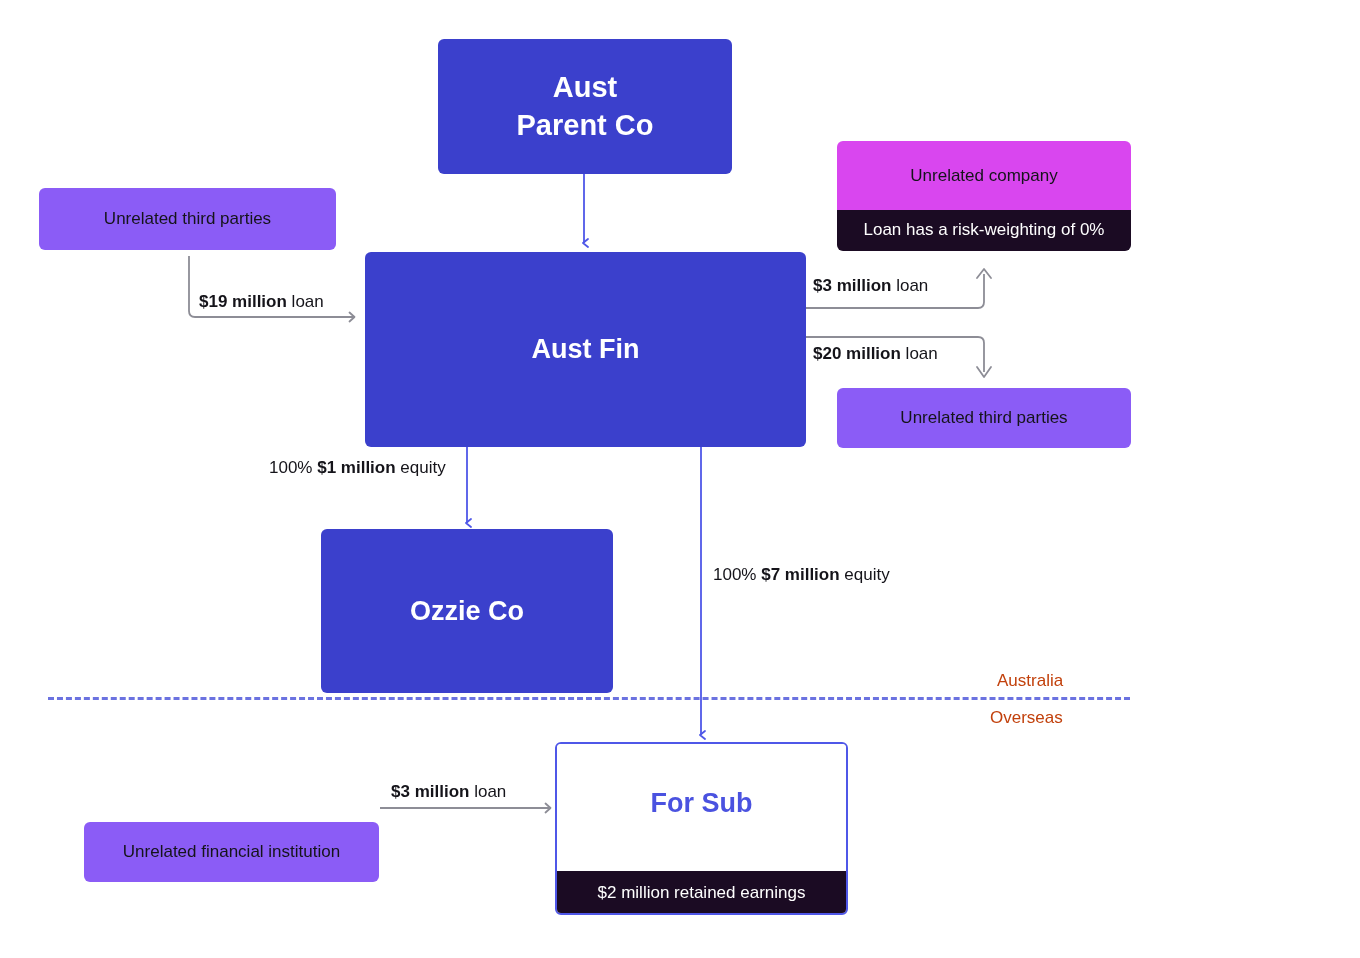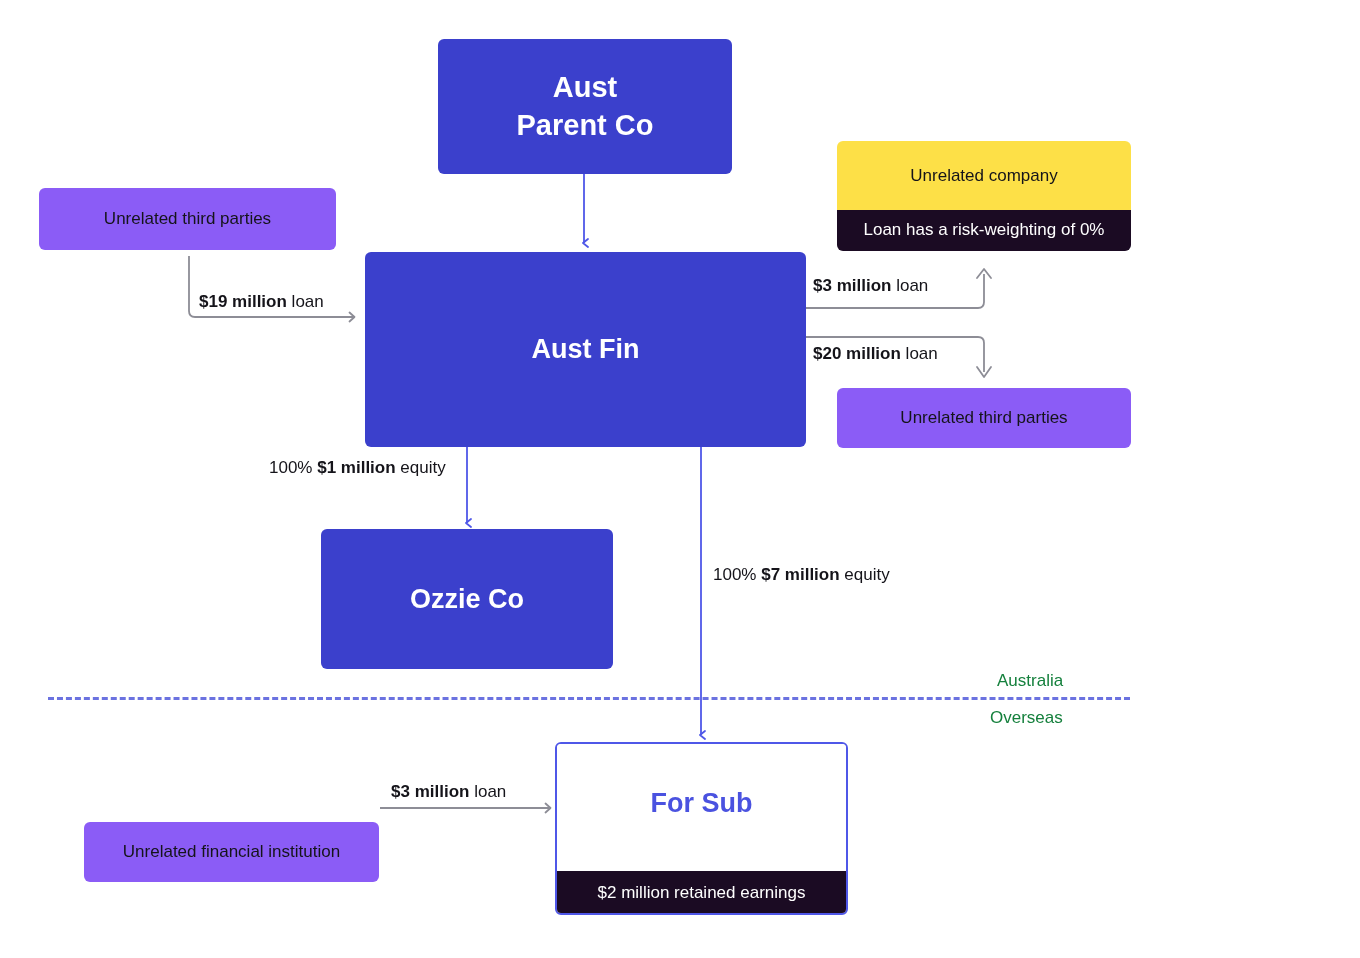--- a/index.html
+++ b/index.html
@@ -72,21 +72,21 @@
     position: absolute;
     font-size: 17px;
     color: #15141a;
     line-height: 1.45;
     white-space: nowrap;
   }
   .label b { font-weight: bold; }
   .region-label {
     position: absolute;
     font-size: 17px;
-    color: #15803d;
+    color: #c2410c;
     white-space: nowrap;
   }
   svg.conn {
     position: absolute;
     left: 0;
     top: 0;
     width: 1360px;
     height: 958px;
     pointer-events: none;
   }
@@ -141,29 +141,29 @@
 
   <div class="box gray-box" style="left:39px; top:188px; width:297px; height:62px;">
     <div class="box-main">Unrelated third parties</div>
   </div>
 
   <div class="box" style="left:365px; top:252px; width:441px; height:195px;">
     <div class="box-main" style="background:#3b40cc; color:#ffffff; font-weight:bold; font-size:27px;">Aust Fin</div>
   </div>
 
   <div class="box" style="left:837px; top:141px; width:294px; height:110px;">
-    <div class="box-main" style="background:#fde047; color:#15141a; font-size:17px;">Unrelated company</div>
+    <div class="box-main" style="background:#d946ef; color:#15141a; font-size:17px;">Unrelated company</div>
     <div class="box-foot" style="height:41px;">Loan has a risk-weighting of 0%</div>
   </div>
 
   <div class="box gray-box" style="left:837px; top:388px; width:294px; height:60px;">
     <div class="box-main">Unrelated third parties</div>
   </div>
 
-  <div class="box blue-box" style="left:321px; top:529px; width:292px; height:140px;">
+  <div class="box blue-box" style="left:321px; top:529px; width:292px; height:164px;">
     <div class="box-main" style="font-size:27px;">Ozzie Co</div>
   </div>
 
   <div class="box gray-box" style="left:84px; top:822px; width:295px; height:60px;">
     <div class="box-main">Unrelated financial institution</div>
   </div>
 
   <div class="box outline-box" style="left:555px; top:742px; width:293px; height:173px; border-radius:6px;">
     <div class="box-main" style="font-size:27px;text-align:right;">For Sub</div>
     <div class="box-foot" style="height:44px; margin:8px -2px -2px -2px;">$2 million retained earnings</div>

